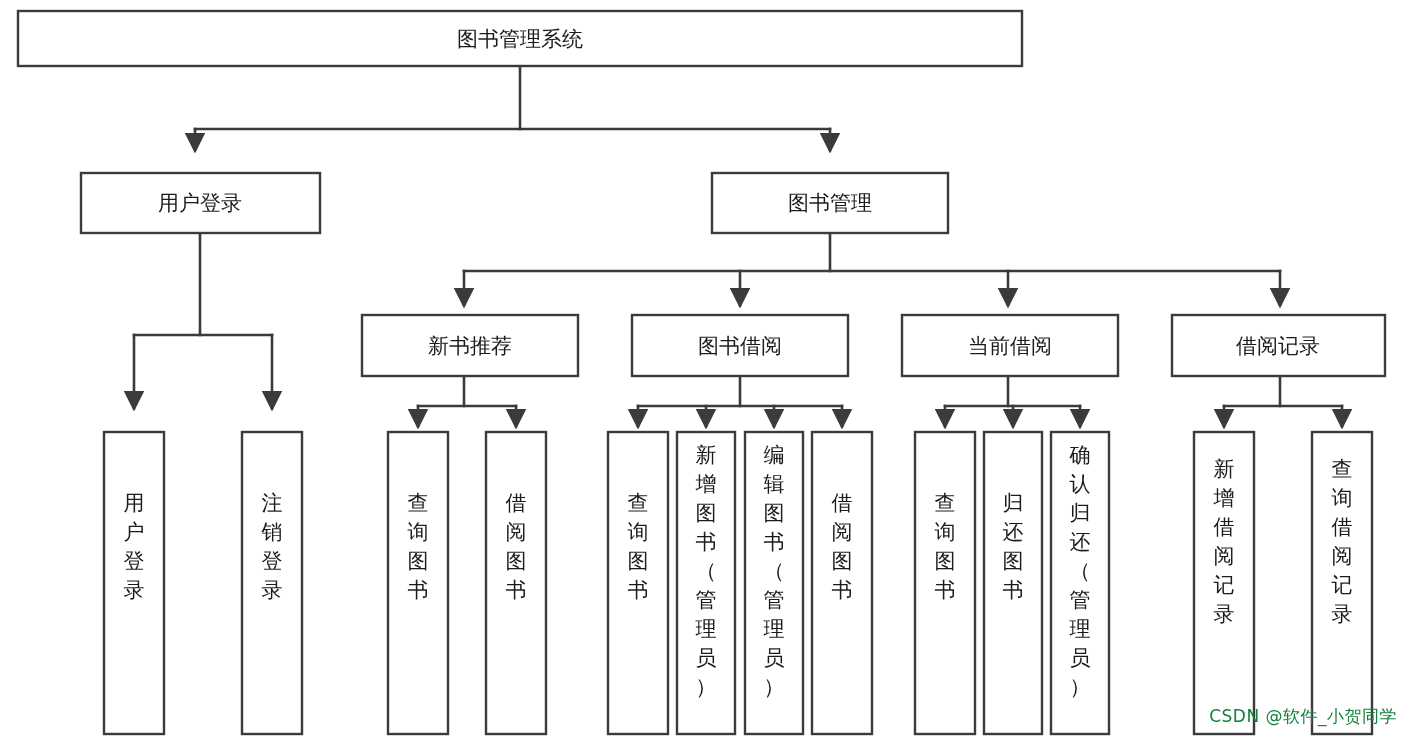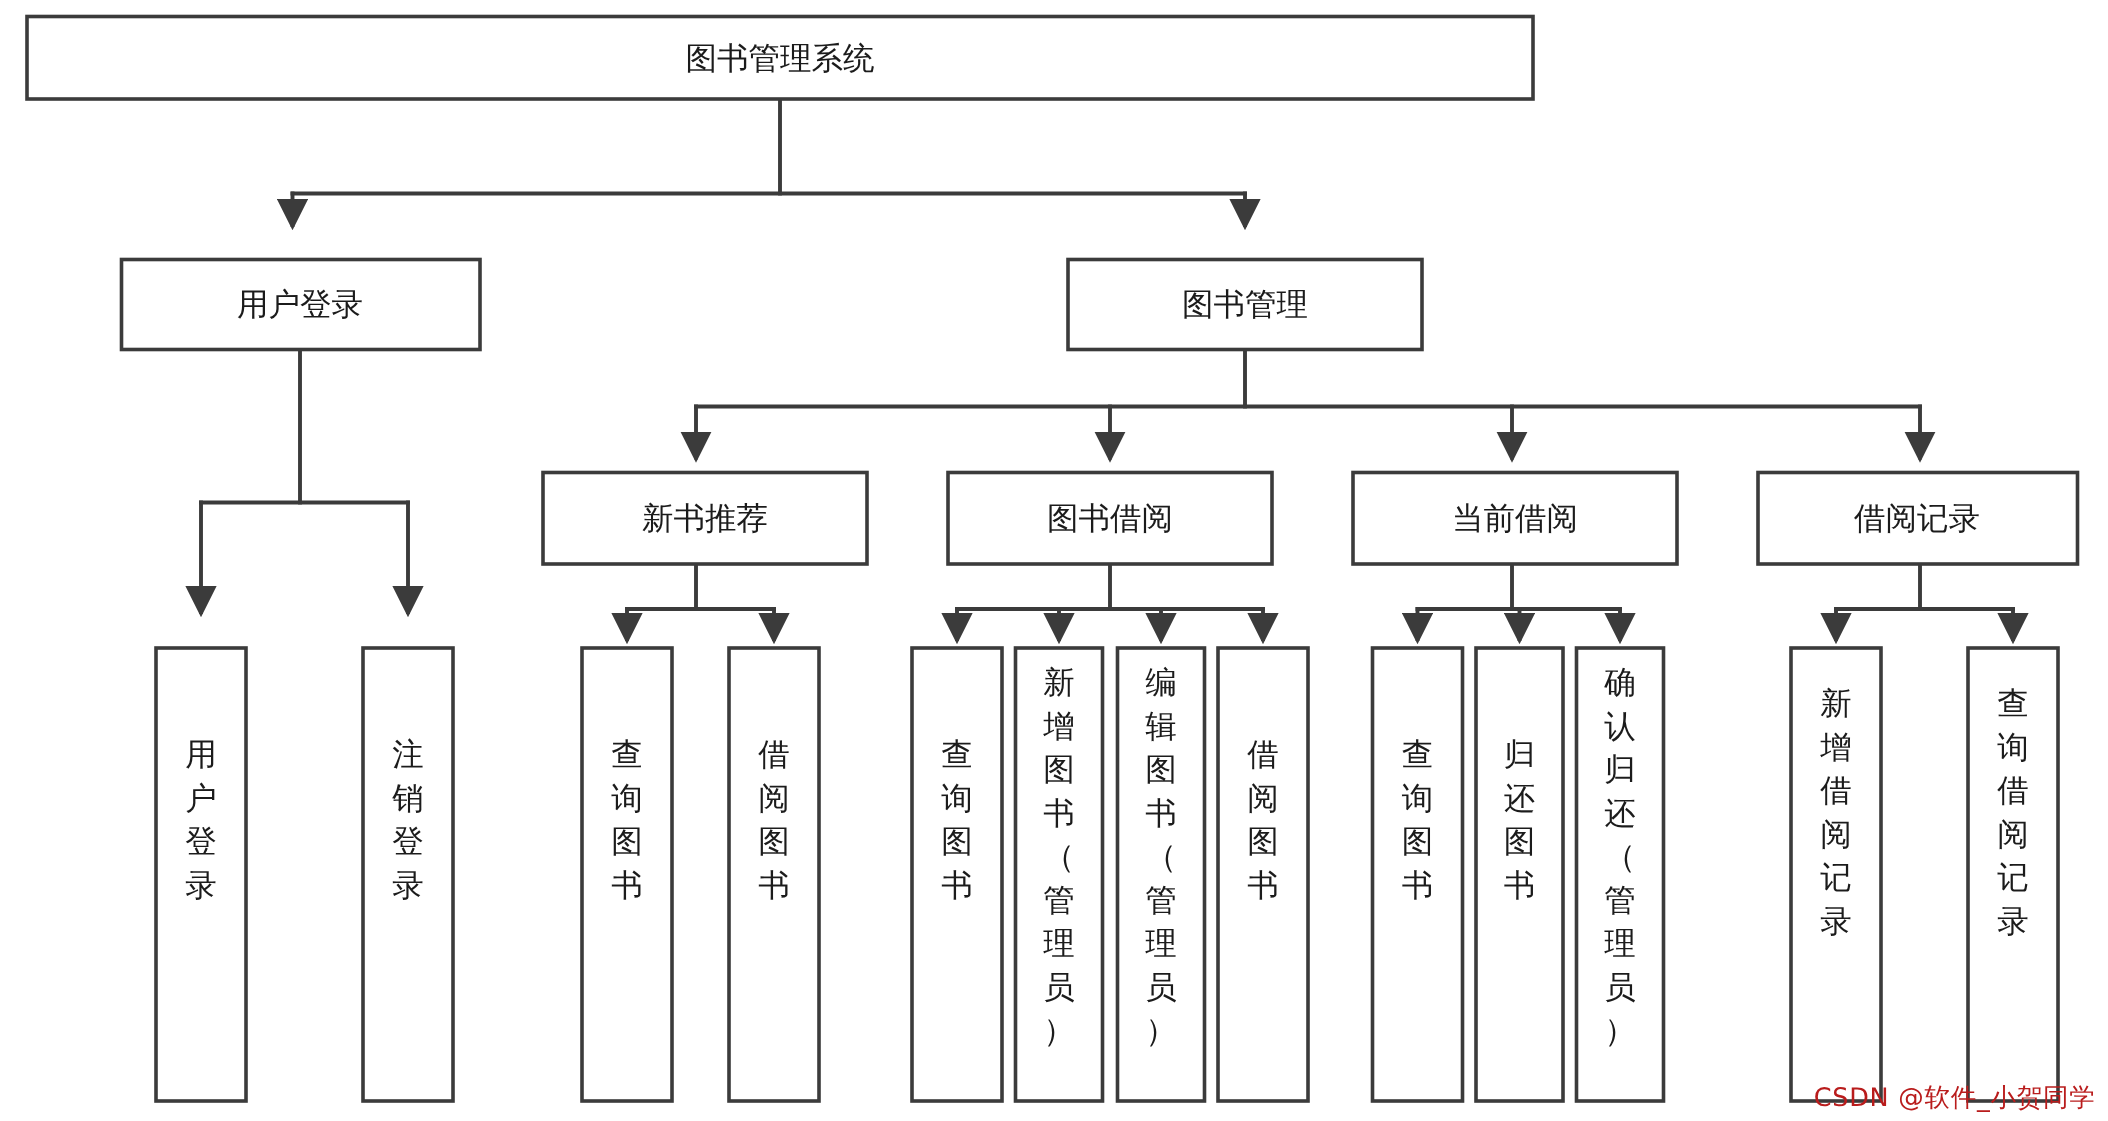--- a/index.html
+++ b/index.html
@@ -14,23 +14,23 @@
   .node-label{
     font-family:"DejaVu Sans","Liberation Sans",sans-serif;
     fill:#1b1b1b;font-size:21px;text-anchor:middle;
     dominant-baseline:middle;
   }
   .node-label-v{
     font-family:"DejaVu Sans","Liberation Sans",sans-serif;
     fill:#1b1b1b;font-size:21px;text-anchor:middle;
   }
   .watermark{
-    position:absolute;right:8px;bottom:4px;
+    position:absolute;right:8px;bottom:19px;
     font-family:"DejaVu Sans","Liberation Sans",sans-serif;
-    font-size:17px;color:#b91c1c;white-space:nowrap;
+    font-size:17px;color:#15803d;white-space:nowrap;
     letter-spacing:0.5px;pointer-events:none;
   }
 </style>
 </head>
 <body>
 
 <svg id="chart" viewBox="0 0 1405 747">
   <defs>
     <marker id="arrow" viewBox="0 0 12 12" refX="10" refY="6" markerWidth="8" markerHeight="8" orient="auto-start-reverse">
       <path d="M 0 0 L 12 6 L 0 12 z" class="arrow-head"></path>

